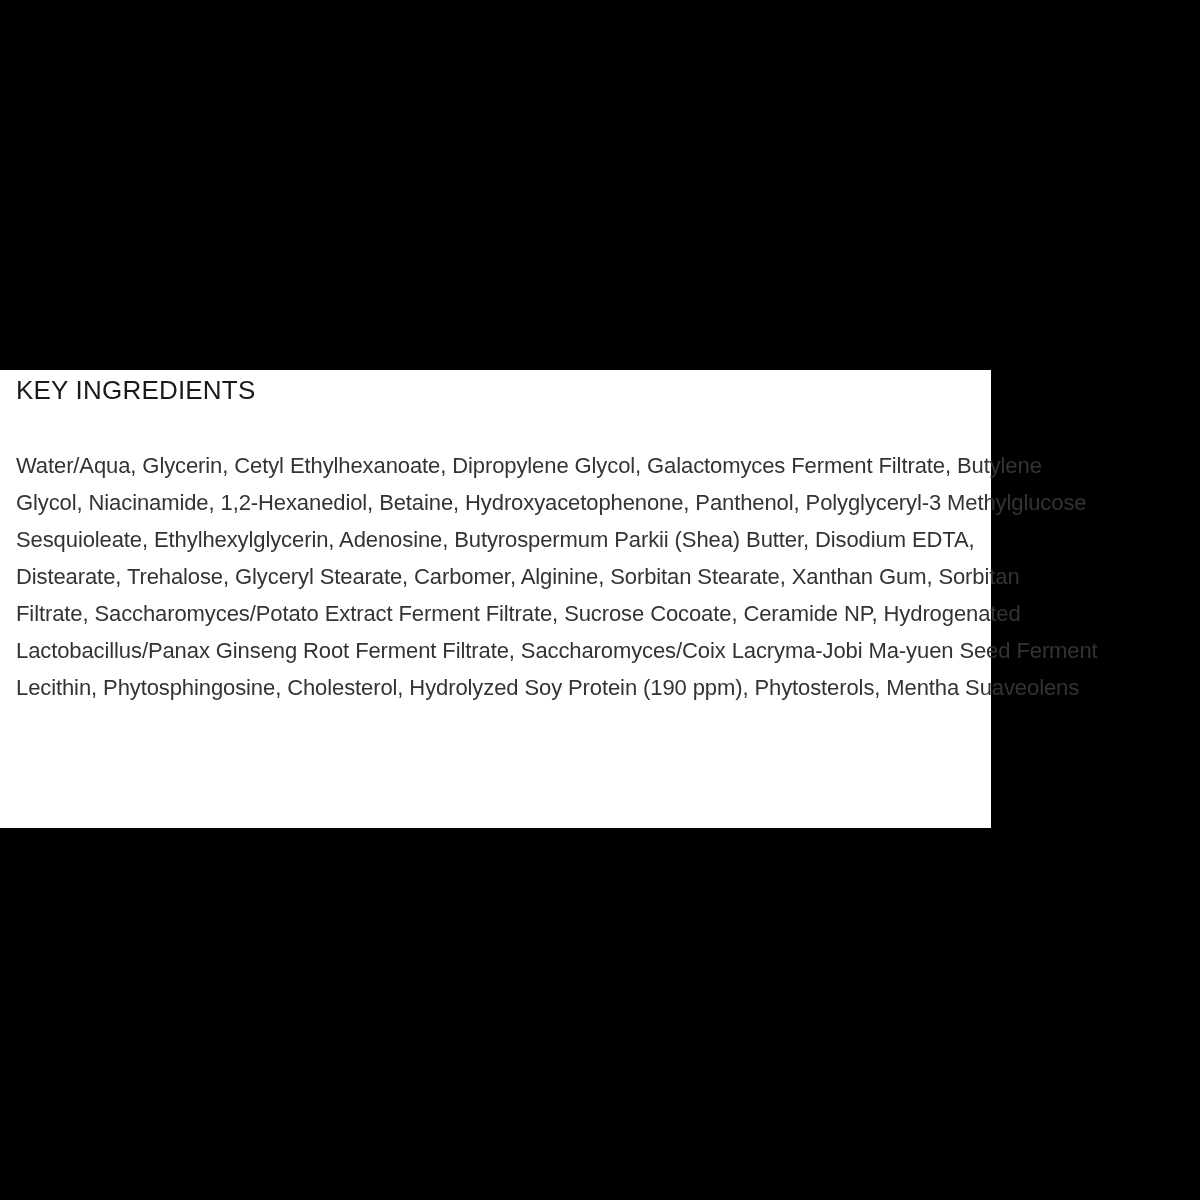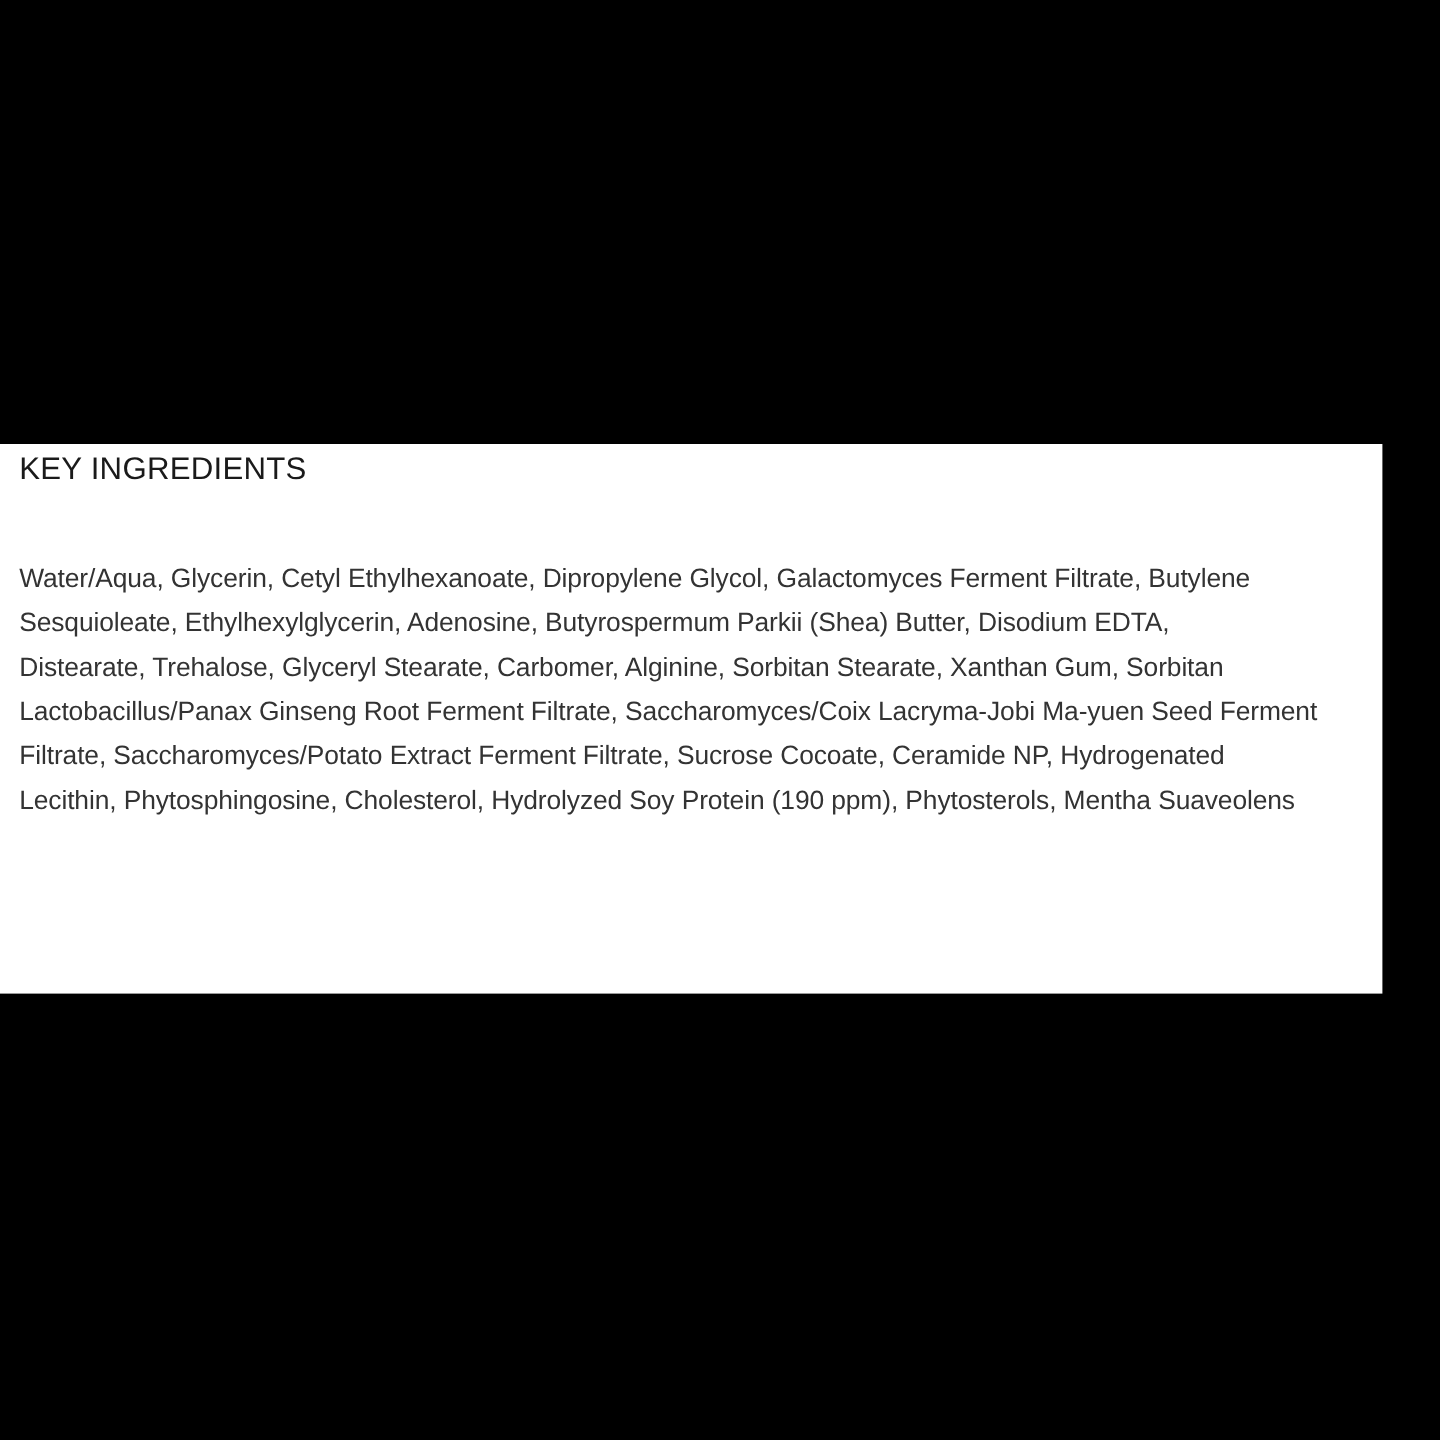--- a/index.html
+++ b/index.html
@@ -11,53 +11,54 @@
     width: 1200px;
     height: 1200px;
     position: relative;
     overflow: hidden;
     font-family: "Liberation Sans", "DejaVu Sans", sans-serif;
   }
   .panel {
     position: absolute;
     top: 370px;
     left: 0;
-    width: 1152px;
+    width: 991px;
     height: 458px;
     background: #ffffff;
     box-sizing: border-box;
     padding: 4px 16px 0 16px;
   }
   .section-title {
     margin: 0;
     font-size: 26px;
     line-height: 1.25;
     font-weight: 500;
     letter-spacing: 0.2px;
     color: #1a1a1a;
   }
   .ingredients {
-    margin-top: 56px;
+    margin-top: 40px;
   }
   .ingredient-line {
     font-size: 22px;
     line-height: 37px;
     font-weight: 400;
     color: #333333;
     letter-spacing: -0.1px;
     white-space: nowrap;
   }
 </style>
 </head>
 <body>
 
 <div class="panel">
   <h2 class="section-title">KEY INGREDIENTS</h2>
 
   <div class="ingredients">
     <div class="ingredient-line">Water/Aqua, Glycerin, Cetyl Ethylhexanoate, Dipropylene Glycol, Galactomyces Ferment Filtrate, Butylene</div>
+    <div class="ingredient-line">Glycol, Niacinamide, 1,2-Hexanediol, Betaine, Hydroxyacetophenone, Panthenol, Polyglyceryl-3 Methylglucose</div>
     <div class="ingredient-line">Sesquioleate, Ethylhexylglycerin, Adenosine, Butyrospermum Parkii (Shea) Butter, Disodium EDTA,</div>
     <div class="ingredient-line">Distearate, Trehalose, Glyceryl Stearate, Carbomer, Alginine, Sorbitan Stearate, Xanthan Gum, Sorbitan</div>
+    <div class="ingredient-line">Filtrate, Saccharomyces/Potato Extract Ferment Filtrate, Sucrose Cocoate, Ceramide NP, Hydrogenated</div>
     <div class="ingredient-line">Lactobacillus/Panax Ginseng Root Ferment Filtrate, Saccharomyces/Coix Lacryma-Jobi Ma-yuen Seed Ferment</div>
-    <div class="ingredient-line">Filtrate, Saccharomyces/Potato Extract Ferment Filtrate, Sucrose Cocoate, Ceramide NP, Hydrogenated</div>
     <div class="ingredient-line">Lecithin, Phytosphingosine, Cholesterol, Hydrolyzed Soy Protein (190 ppm), Phytosterols, Mentha Suaveolens</div>
   </div>
 </div>
 
 </body></html>

